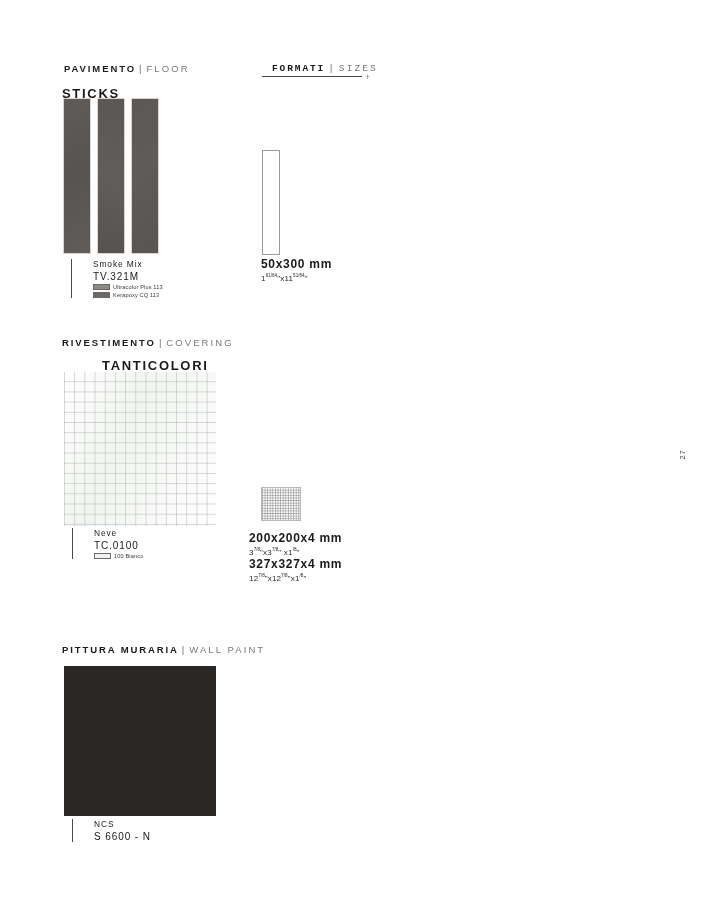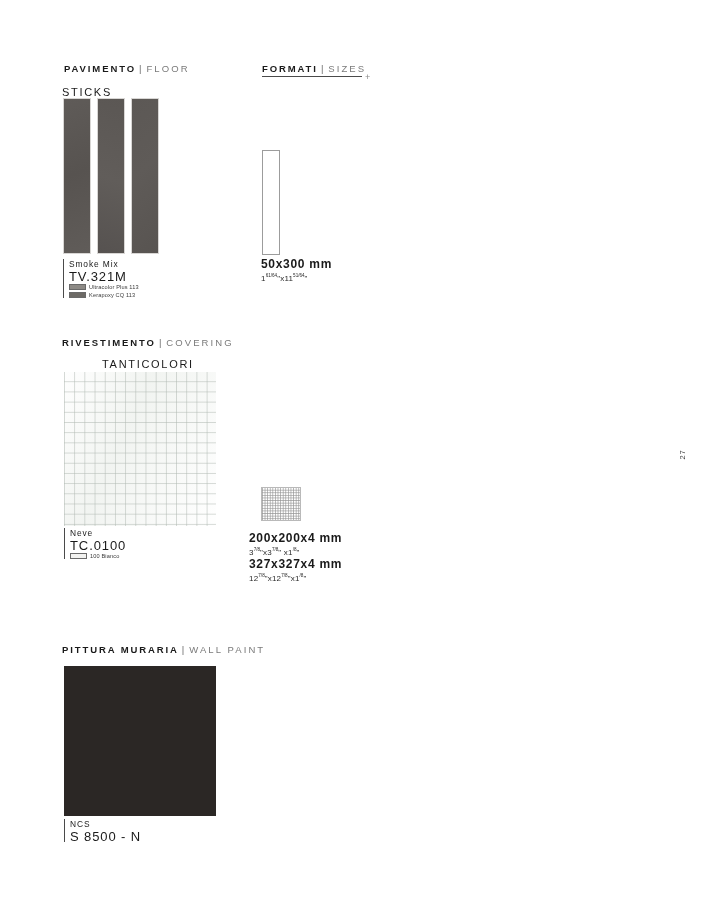--- a/index.html
+++ b/index.html
@@ -25,23 +25,23 @@
     letter-spacing: 1.9px;
     font-weight: 700;
     white-space: nowrap;
   }
   .sec-head .it { color: #1a1a1a; font-weight: 700; }
   .sec-head .sep { color: #6e6e6e; font-weight: 400; padding: 0 3px; }
   .sec-head .en { color: #7a7a7a; font-weight: 400; letter-spacing: 2.1px; }
 
   .sub-head {
     position: absolute;
-    font-size: 11px;
+    font-size: 13px;
     letter-spacing: 1.7px;
-    font-weight: 400;
+    font-weight: 700;
     color: #1a1a1a;
     white-space: nowrap;
   }
 
   
   .rule-wrap { position: absolute; }
   .rule-line {
     position: absolute;
     left: 0; top: 0;
     height: 1px;
@@ -95,32 +95,33 @@
 
   .paint-swatch {
     position: absolute;
     background: #2b2725;
   }
 
   
   .caption {
     position: absolute;
     border-left: 1.4px solid #4a4a4a;
-    padding-left: 5px;
-    box-sizing: border-box;
+    padding-left: 21px;
+    box-sizing: border-box;
+    margin-left: 8px;
   }
   .cap-name {
     font-size: 8.4px;
     letter-spacing: .9px;
     color: #1a1a1a;
     line-height: 11.5px;
     white-space: nowrap;
   }
   .cap-code {
-    font-size: 13px;
+    font-size: 10px;
     letter-spacing: .9px;
     color: #1a1a1a;
     line-height: 11.5px;
     white-space: nowrap;
   }
 
   .grout-row {
     display: flex;
     align-items: center;
     margin-top: 1.5px;
@@ -194,21 +195,21 @@
     <div class="grout-row">
       <span class="grout-chip" style="background:#8d8a86;"></span>
       <span class="grout-label">Ultracolor Plus 113</span>
     </div>
     <div class="grout-row">
       <span class="grout-chip" style="background:#6d6a66;"></span>
       <span class="grout-label">Kerapoxy CQ 113</span>
     </div>
   </div>
 
-  <div class="sec-head" style="left:262px; top:63px;">
+  <div class="sec-head" style="left:272px; top:63px;font-family:Liberation Mono, monospace;">
     <span class="it">FORMATI</span><span class="sep">|</span><span class="en">SIZES</span>
   </div>
 
   <div class="rule-wrap" style="left:262px; top:76px; width:110px; height:10px;">
     <div class="rule-line" style="width:100px;"></div>
     <div class="plus" style="left:103px; top:-3px;">+</div>
   </div>
 
   <div class="format-box" style="left:262px; top:150px; width:18px; height:105px;"></div>
 
@@ -244,18 +245,18 @@
   </div>
 
   <div class="sec-head" style="left:62px; top:644px;">
     <span class="it">PITTURA MURARIA</span><span class="sep">|</span><span class="en">WALL PAINT</span>
   </div>
 
   <div class="paint-swatch" style="left:64px; top:666px; width:152px; height:150px;"></div>
 
   <div class="caption" style="left:64px; top:819px; width:170px;">
     <div class="cap-name">NCS</div>
-    <div class="cap-code">S 8500 - N</div>
+    <div class="cap-code">S 6600 - N</div>
   </div>
 
   <div class="folio" style="left:678px; top:450px;">27</div>
 
 </div>
 
 </body></html>

